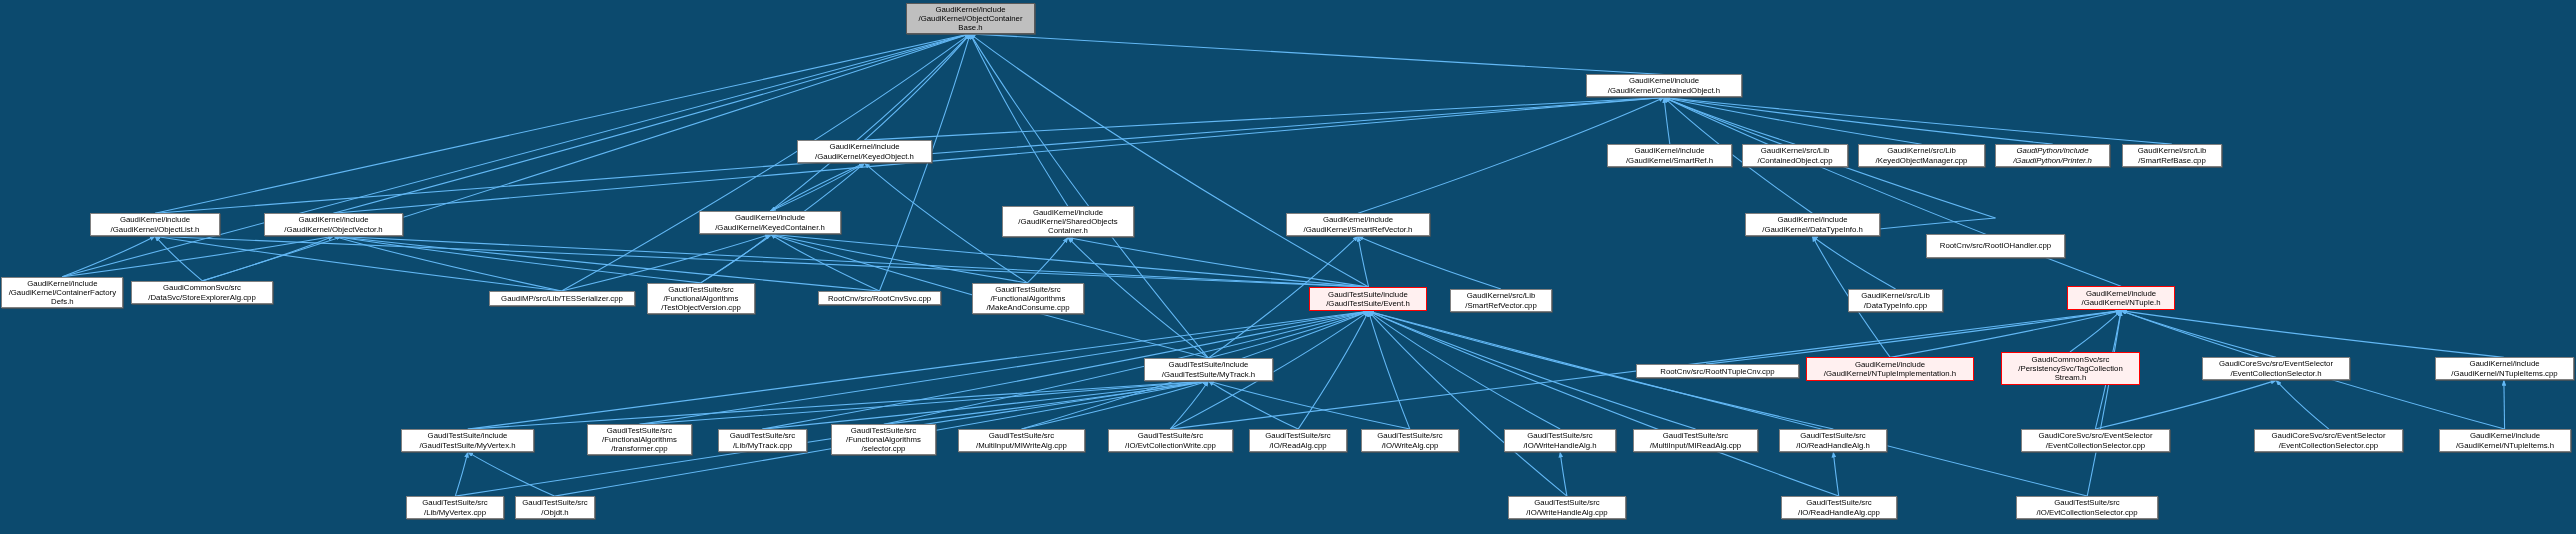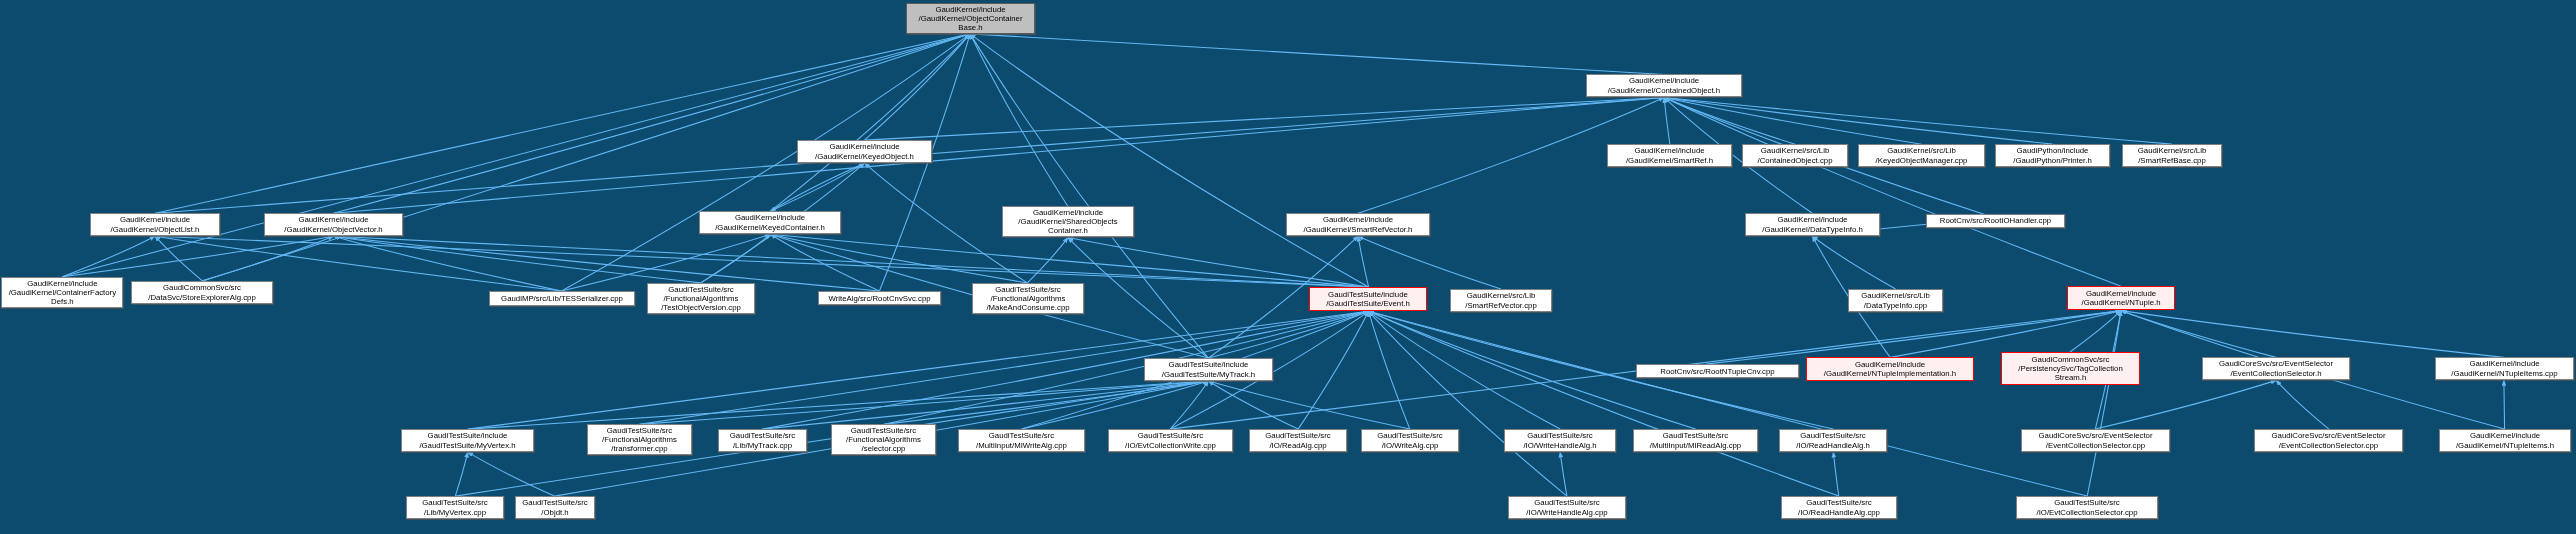--- a/index.html
+++ b/index.html
@@ -165,48 +165,48 @@
       <div class="node" style="left: 1586px; top: 74px; width: 156px; height: 23px;">GaudiKernel/include
 /GaudiKernel/ContainedObject.h</div>
       <div class="node" style="left: 797px; top: 140px; width: 135px; height: 23px;">GaudiKernel/include
 /GaudiKernel/KeyedObject.h</div>
       <div class="node" style="left: 1607px; top: 144px; width: 125px; height: 23px;">GaudiKernel/include
 /GaudiKernel/SmartRef.h</div>
       <div class="node" style="left: 1742px; top: 144px; width: 106px; height: 23px;">GaudiKernel/src/Lib
 /ContainedObject.cpp</div>
       <div class="node" style="left: 1858px; top: 144px; width: 127px; height: 23px;">GaudiKernel/src/Lib
 /KeyedObjectManager.cpp</div>
-      <div class="node" style="left: 1995px; top: 144px; width: 115px; height: 23px;">GaudiPython/include
+      <div class="node" style="left: 1995px; top: 144px; width: 115px; height: 23px; font-style: italic;">GaudiPython/include
 /GaudiPython/Printer.h</div>
       <div class="node" style="left: 2122px; top: 144px; width: 100px; height: 23px;">GaudiKernel/src/Lib
 /SmartRefBase.cpp</div>
       <div class="node" style="left: 90px; top: 213px; width: 130px; height: 23px;">GaudiKernel/include
 /GaudiKernel/ObjectList.h</div>
       <div class="node" style="left: 264px; top: 213px; width: 139px; height: 23px;">GaudiKernel/include
 /GaudiKernel/ObjectVector.h</div>
       <div class="node" style="left: 1286px; top: 213px; width: 144px; height: 23px;">GaudiKernel/include
 /GaudiKernel/SmartRefVector.h</div>
       <div class="node" style="left: 1745px; top: 213px; width: 135px; height: 23px;">GaudiKernel/include
 /GaudiKernel/DataTypeInfo.h</div>
-      <div class="node" style="left: 1926px; top: 214px; width: 139px; height: 14px; text-align: right;">RootCnv/src/RootIOHandler.cpp</div>
+      <div class="node" style="left: 1926px; top: 234px; width: 139px; height: 24px; text-align: right;">RootCnv/src/RootIOHandler.cpp</div>
       <div class="node" style="left: 1.4px; top: 277px; width: 122px; height: 31px;">GaudiKernel/include
 /GaudiKernel/ContainerFactory
 Defs.h</div>
       <div class="node" style="left: 131px; top: 281px; width: 142px; height: 23px;">GaudiCommonSvc/src
 /DataSvc/StoreExplorerAlg.cpp</div>
       <div class="node" style="left: 699px; top: 211px; width: 142px; height: 23px;">GaudiKernel/include
 /GaudiKernel/KeyedContainer.h</div>
       <div class="node" style="left: 1002px; top: 206px; width: 132px; height: 31px;">GaudiKernel/include
 /GaudiKernel/SharedObjects
 Container.h</div>
       <div class="node" style="left: 489px; top: 291px; width: 146px; height: 15px;">GaudiMP/src/Lib/TESSerializer.cpp</div>
       <div class="node" style="left: 647px; top: 283px; width: 108px; height: 31px;">GaudiTestSuite/src
 /FunctionalAlgorithms
 /TestObjectVersion.cpp</div>
-      <div class="node" style="left: 818px; top: 291px; width: 123px; height: 14.2px;">WriteAlg/src/RootCnvSvc.cpp</div>
+      <div class="node" style="left: 818px; top: 291px; width: 123px; height: 14.2px;">RootCnv/src/RootCnvSvc.cpp</div>
       <div class="node" style="left: 972px; top: 283px; width: 112px; height: 31px;">GaudiTestSuite/src
 /FunctionalAlgorithms
 /MakeAndConsume.cpp</div>
       <div class="node hl" style="left: 1309px; top: 287px; width: 118px; height: 24.4px;">GaudiTestSuite/include
 /GaudiTestSuite/Event.h</div>
       <div class="node" style="left: 1450px; top: 289px; width: 102px; height: 23px;">GaudiKernel/src/Lib
 /SmartRefVector.cpp</div>
       <div class="node" style="left: 1848px; top: 289px; width: 95px; height: 23px;">GaudiKernel/src/Lib
 /DataTypeInfo.cpp</div>
       <div class="node hl" style="left: 2067px; top: 286px; width: 108px; height: 24.4px;">GaudiKernel/include

